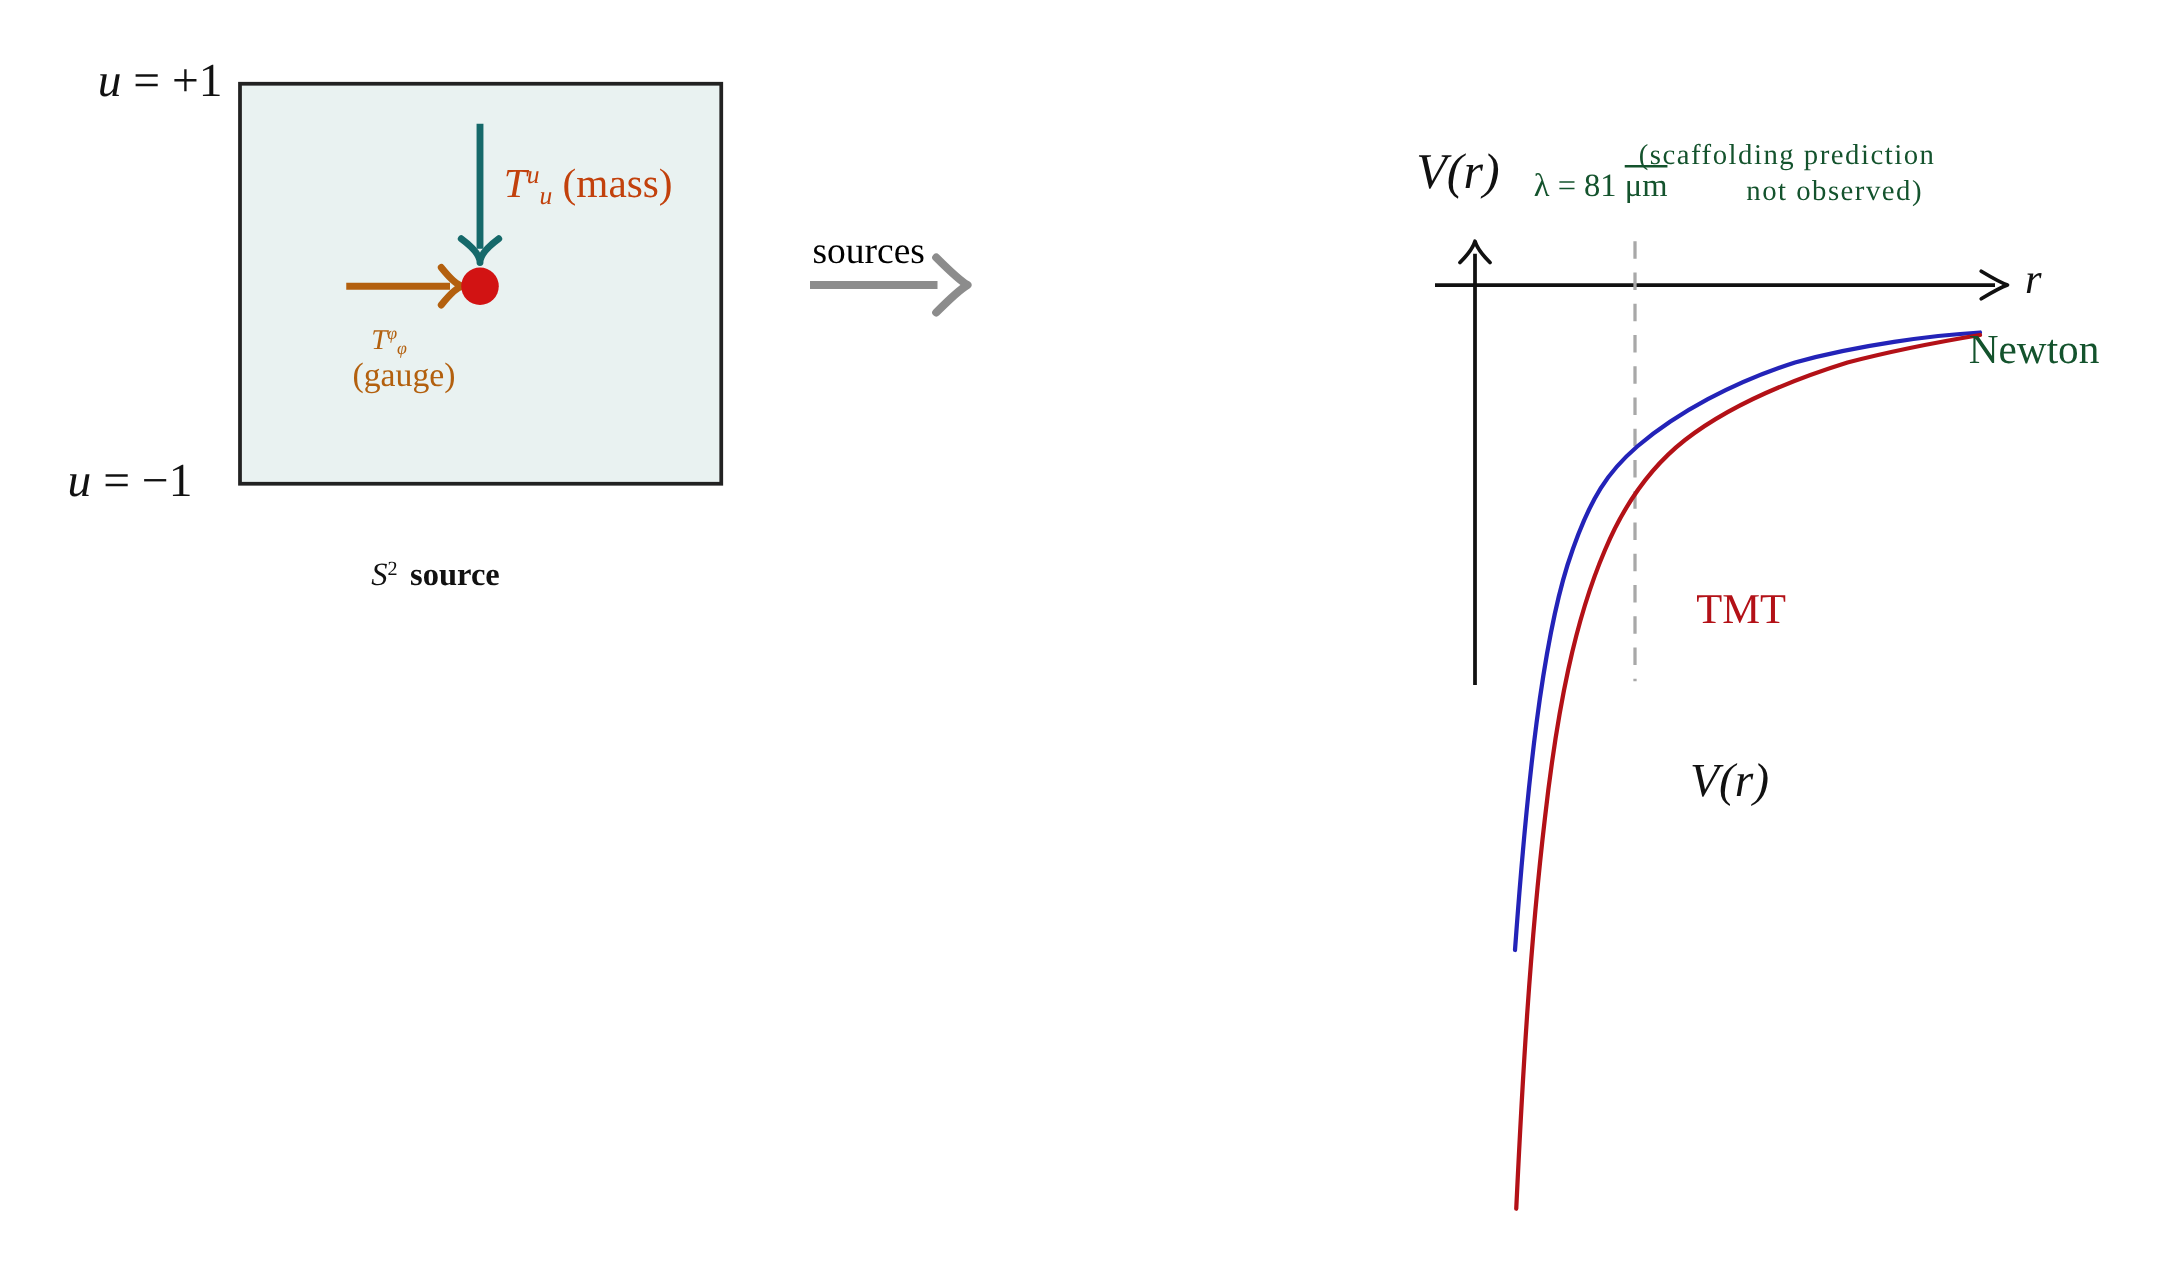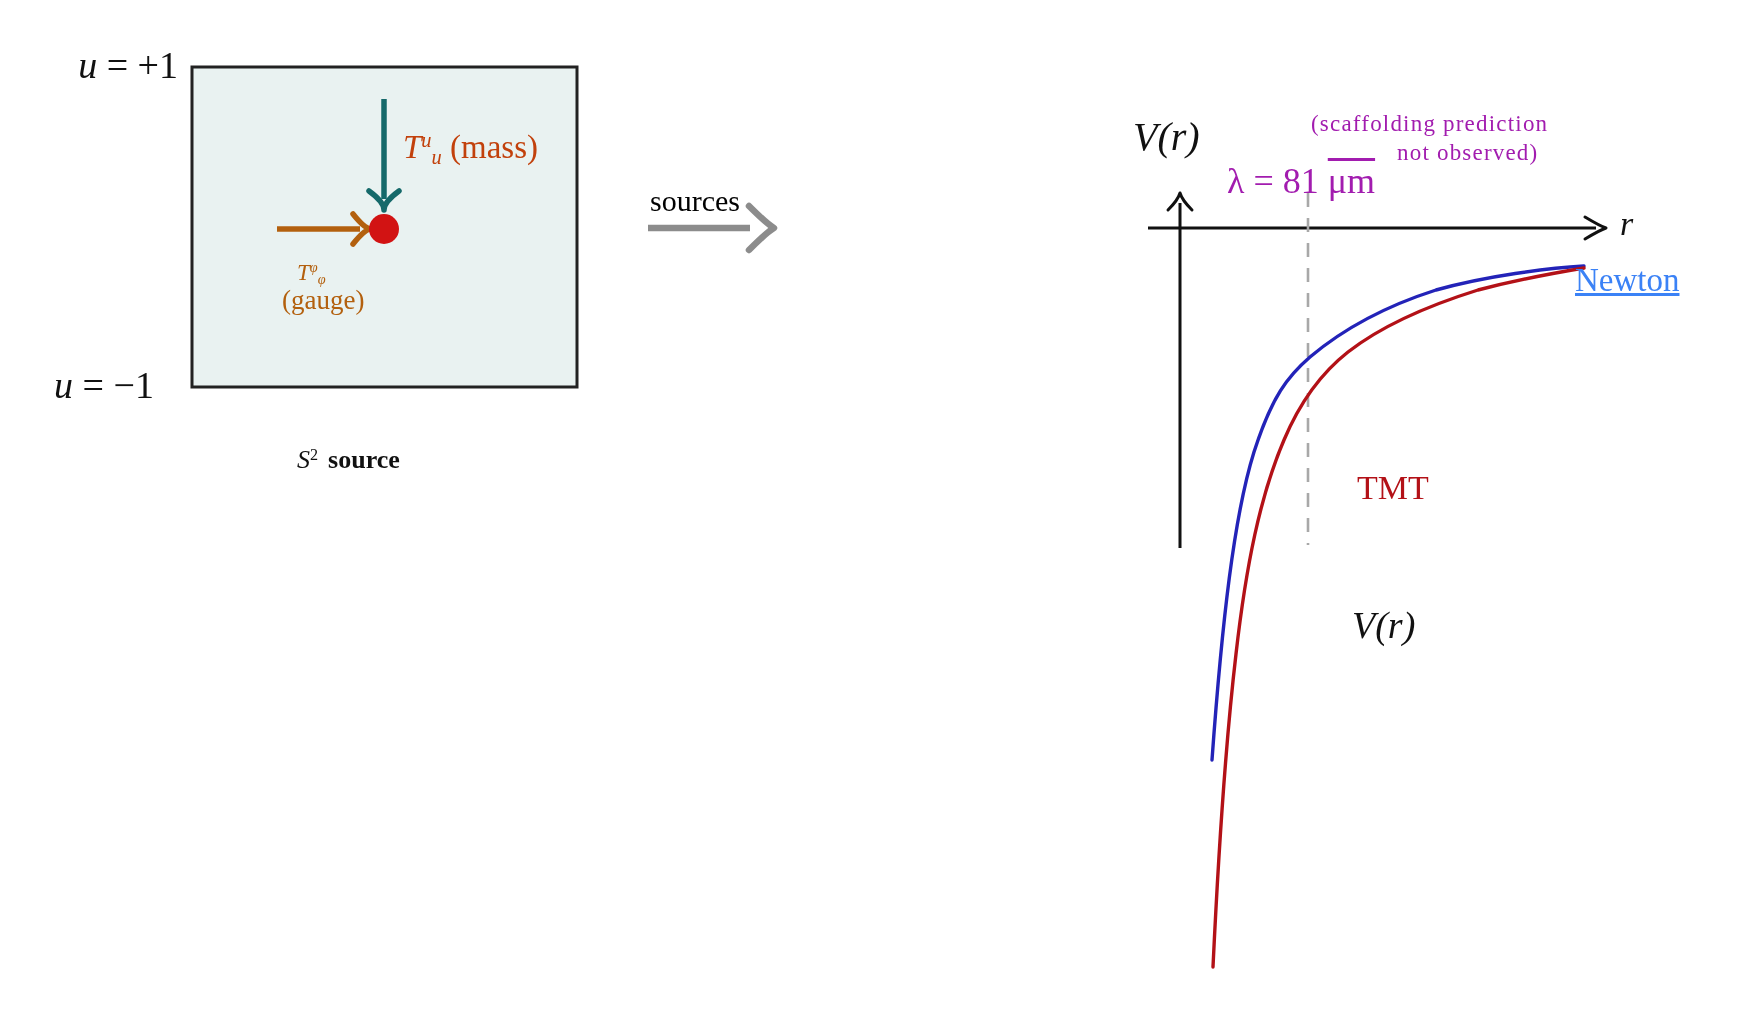--- a/index.html
+++ b/index.html
@@ -16,23 +16,23 @@
     position: absolute;
     line-height: 1;
     white-space: nowrap;
     color: #111111;
     font-family: "Liberation Serif", "DejaVu Serif", serif;
   }
   .math { font-style: italic; }
   .right { text-align: right; }
   .teal   { color: #c2410c; }
   .orange { color: #b3600e; }
-  .gray   { color: #a21caf; }
+  .gray   { color: #14532d; }
   .sgray  { color: #000000; }
-  .blue   { color: #3b82f6; text-decoration: underline; }
+  .blue   { color: #14532d; }
   .dred   { color: #b31117; font-family: Liberation Serif, serif; }
   .bold   { font-weight: bold; }
   .tsup { font-size: 0.62em; font-style: italic; vertical-align: 0.55em; }
   .tsub { font-size: 0.62em; font-style: italic; vertical-align: -0.28em; }
   .capsup { font-size: 0.62em; vertical-align: 0.5em; font-style: normal; }
   .overline { text-decoration: overline; }
   .spaced { letter-spacing: 1.2px; }
 </style>
 </head>
 <body>
@@ -86,21 +86,21 @@
   <div class="lbl orange" style="left:297px; top:236px; font-size:23px;margin-top:24px;"><span class="math">T</span><span class="tsup">φ</span><span class="tsub">φ</span></div>
 
   <div class="lbl" style="left:297px; top:447px; font-size:26px;"><span class="math">S</span><span class="capsup">2</span><span class="bold" style="margin-left:10px;">source</span></div>
 
   <div class="lbl sgray" style="left:650px; top:186px; font-size:30px;">sources</div>
 
   <div class="lbl math" style="left:1133px; top:117px; font-size:40px;">V(r)</div>
 
   <div class="lbl math" style="left:1620px; top:207px; font-size:34px;">r</div>
 
-  <div class="lbl gray" style="left:1227px; top:163px; font-size:36px;"><span>λ = 81 </span><span class="overline">μm</span></div>
+  <div class="lbl gray" style="left:1227px; top:136px; font-size:26px;"><span>λ = 81 </span><span class="overline">μm</span></div>
 
   <div class="lbl gray spaced" style="left:1311px; top:112px; font-size:23px;">(scaffolding prediction</div>
 
   <div class="lbl gray spaced" style="left:1397px; top:141px; font-size:23px;">not observed)</div>
 
   <div class="lbl blue" style="left:1575px; top:264px; font-size:33px;">Newton</div>
 
   <div class="lbl dred" style="left:1357px; top:471px; font-size:34px;">TMT</div>
 
   <div class="lbl math" style="left:1352px; top:606px; font-size:38px;">V(r)</div>

